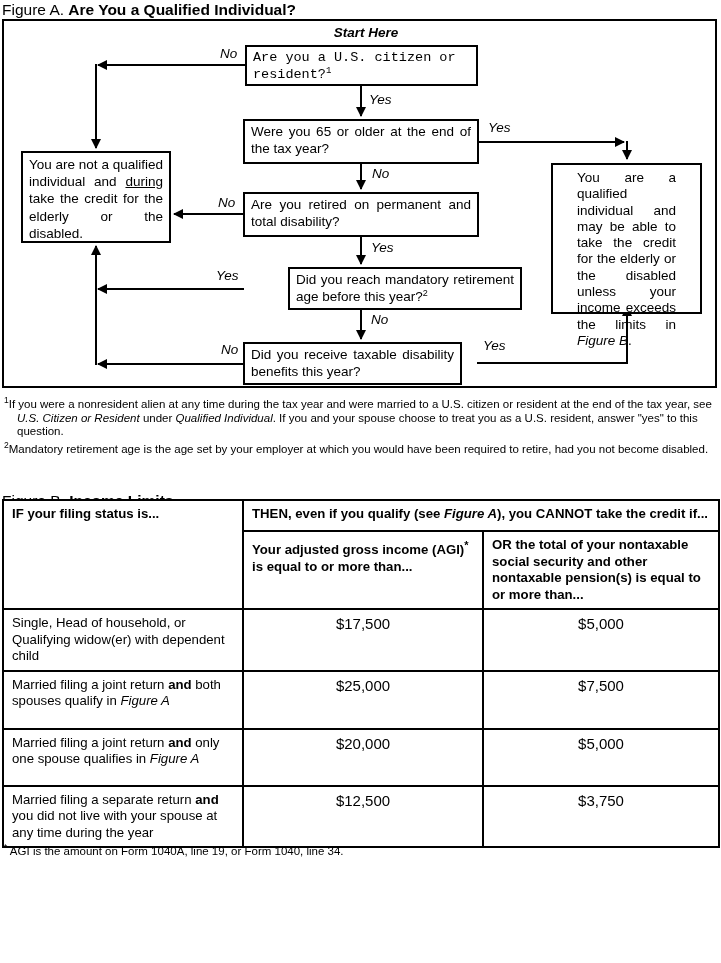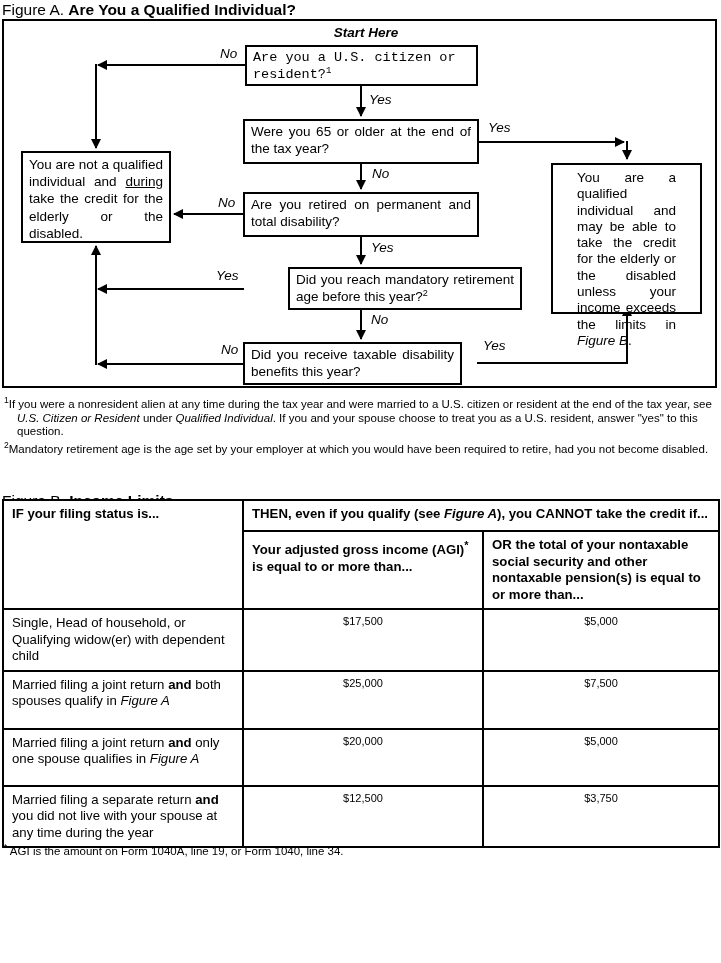--- a/index.html
+++ b/index.html
@@ -25,21 +25,21 @@
   .fnote{padding-left:13px;text-indent:-13px;}
   .fnote sup{font-size:8.5px;}
   table.limits{
     position:absolute;border-collapse:collapse;table-layout:fixed;background:#fff;
     font-size:13.2px;
   }
   table.limits td{border:2px solid #000;vertical-align:top;box-sizing:border-box;padding:5px 8px;}
   td.filing-hdr{font-weight:bold;vertical-align:middle;padding-left:8px;}
   td.then-hdr{font-weight:bold;vertical-align:middle;padding-top:4px;padding-bottom:4px;}
   td.sub-hdr{font-weight:bold;line-height:16.5px;}
-  td.amount{text-align:center;padding-top:7px;font-size:11px;}
+  td.amount{text-align:center;padding-top:7px;font-size:15px;}
   td.rowlabel{line-height:16.5px;padding-top:6px;}
   td.rowlabel .b{font-weight:bold;}
   .tblnote{position:absolute;font-size:11.5px;}
   .tblnote sup{font-size:8.5px;}
 </style>
 </head>
 <body>
 
 <div class="page">
 

